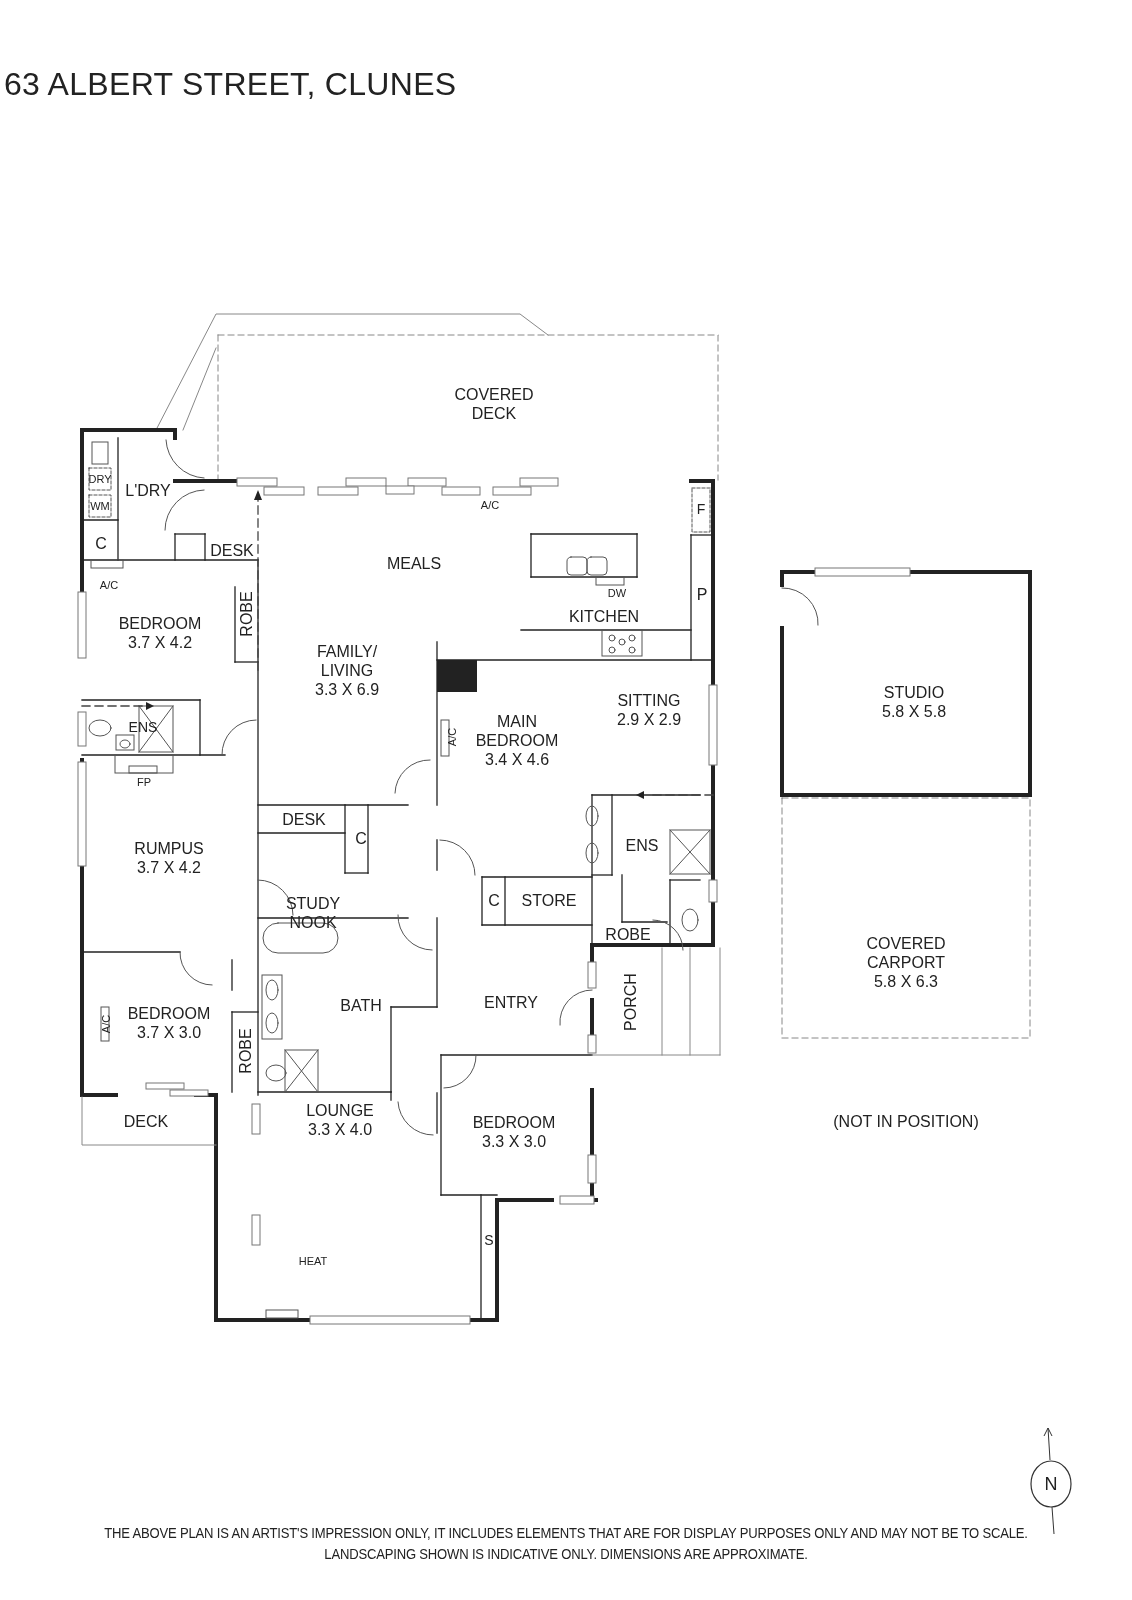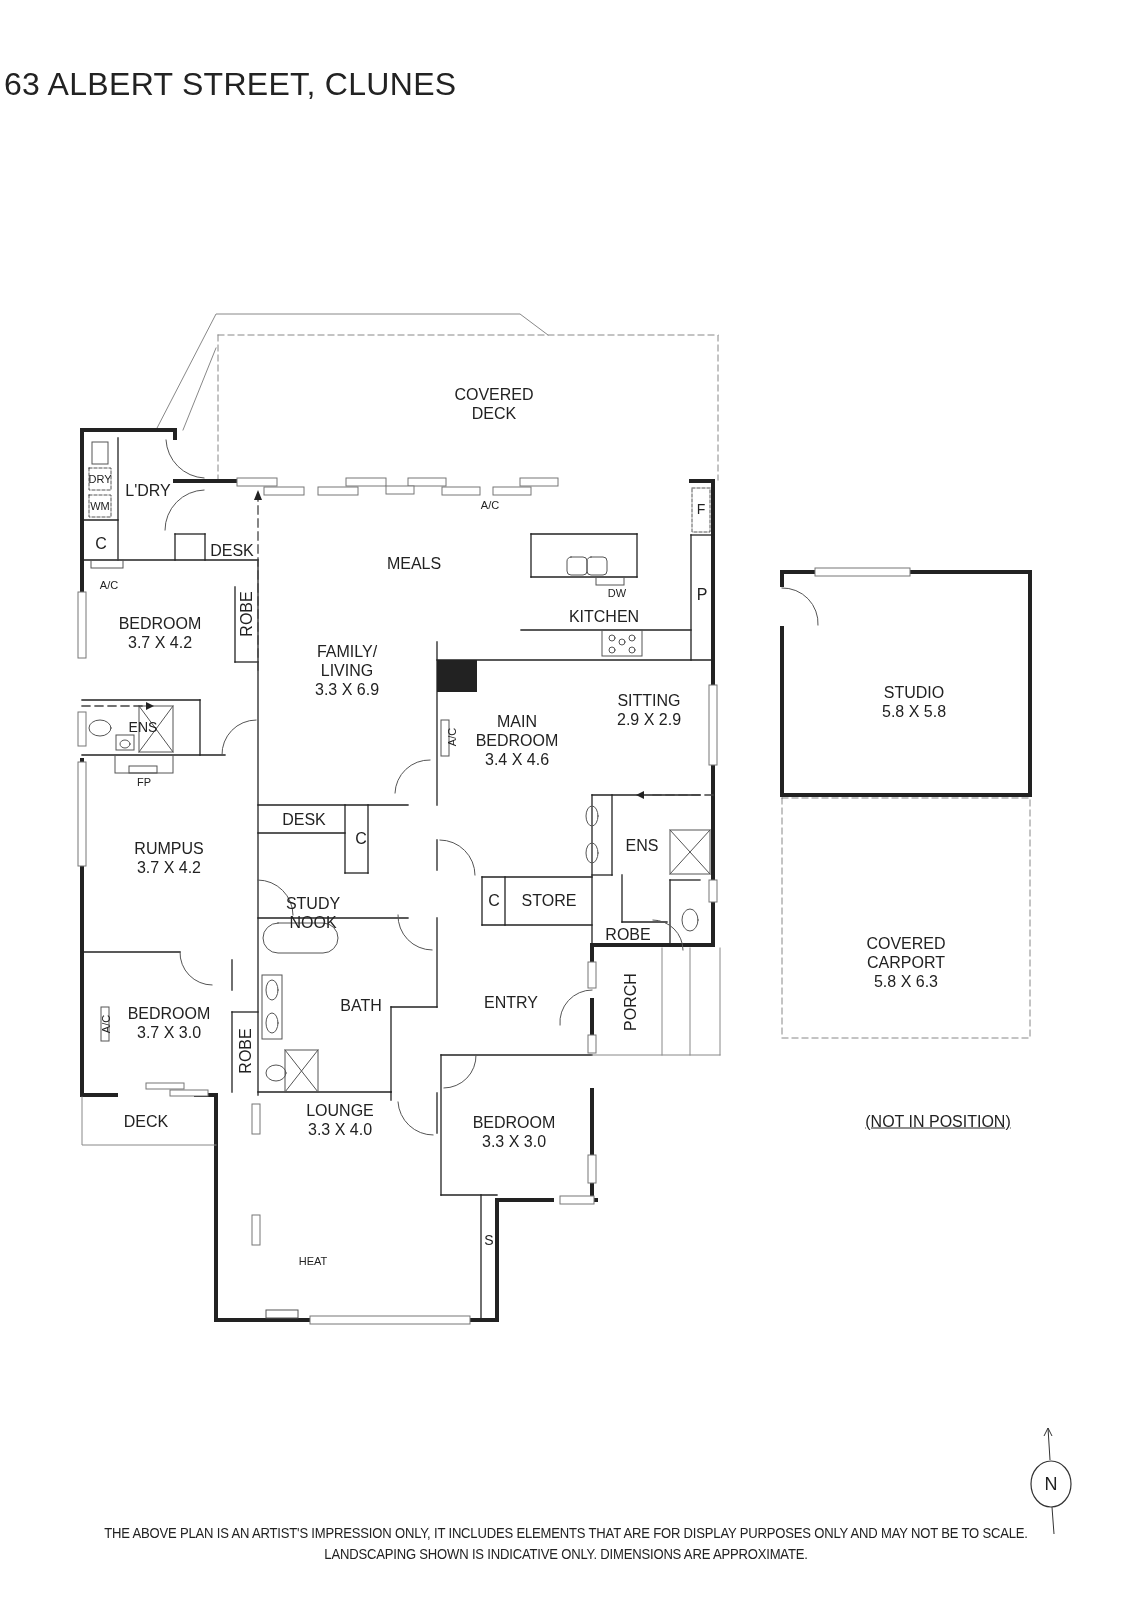--- a/index.html
+++ b/index.html
@@ -297,21 +297,21 @@
 
 <div class="lbl" style="left:906px;top:702px;margin-left:8px;">
     <div>STUDIO</div>
     <div>5.8 X 5.8</div>
   </div>
 <div class="lbl" style="left:906px;top:962px;">
     <div style="white-space:pre-line;">COVERED
 CARPORT</div>
     <div>5.8 X 6.3</div>
   </div>
-<div class="lbl" style="left:938px;top:1121px;text-decoration:underline;">(NOT IN POSITION)</div>
+<div class="lbl" style="left:906px;top:1121px;">(NOT IN POSITION)</div>
 
 <div class="north">
   <svg width="48" height="110" viewBox="0 0 48 110">
     <line x1="20" y1="2" x2="22" y2="34" stroke="#333" stroke-width="1"></line>
     <polyline points="16,10 20,2 24,10" fill="none" stroke="#333" stroke-width="1"></polyline>
     <ellipse cx="23" cy="58" rx="20" ry="23" fill="#fff" stroke="#333" stroke-width="1.2"></ellipse>
     <line x1="24" y1="81" x2="26" y2="108" stroke="#333" stroke-width="1"></line>
   </svg>
   <div class="lbl" style="left:23px;top:58px;font-size:18px;">N</div>
 </div>

